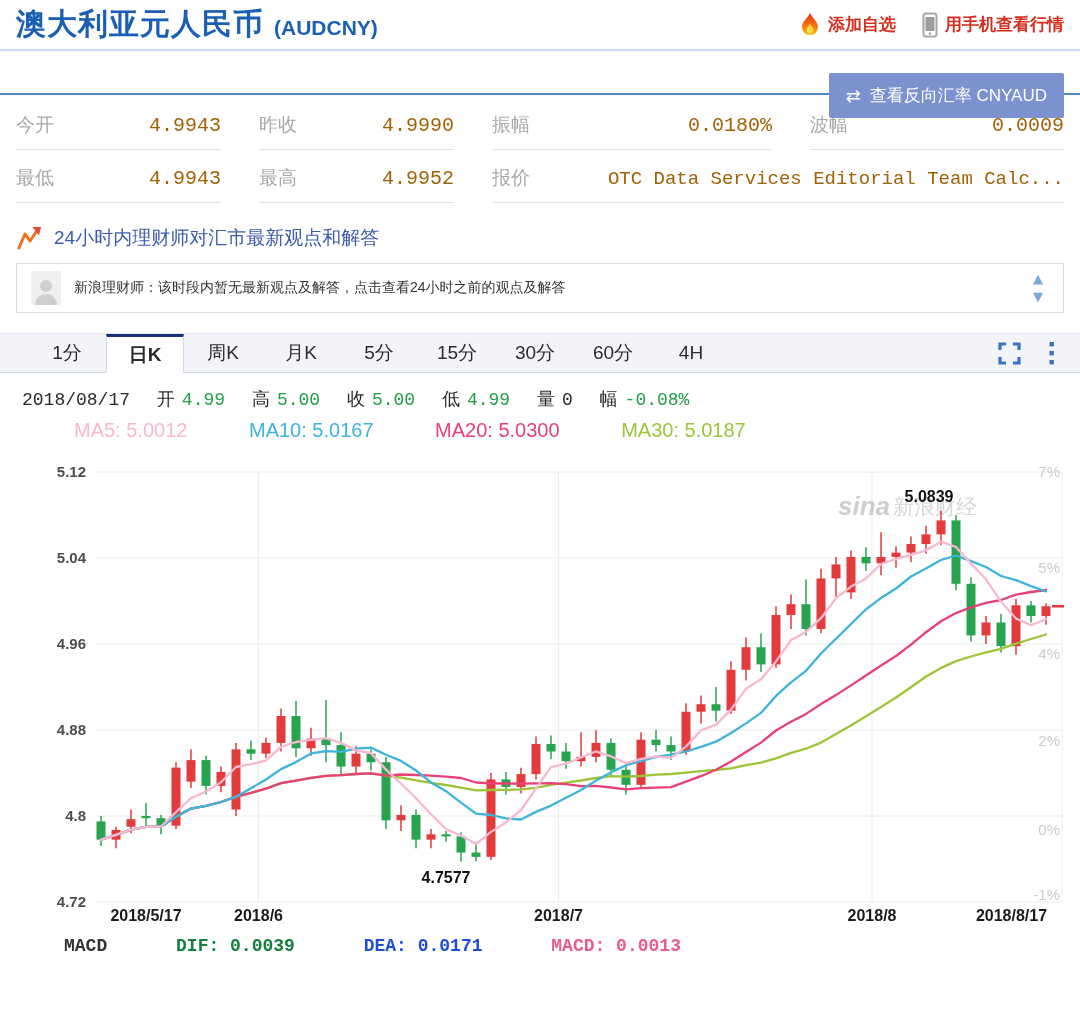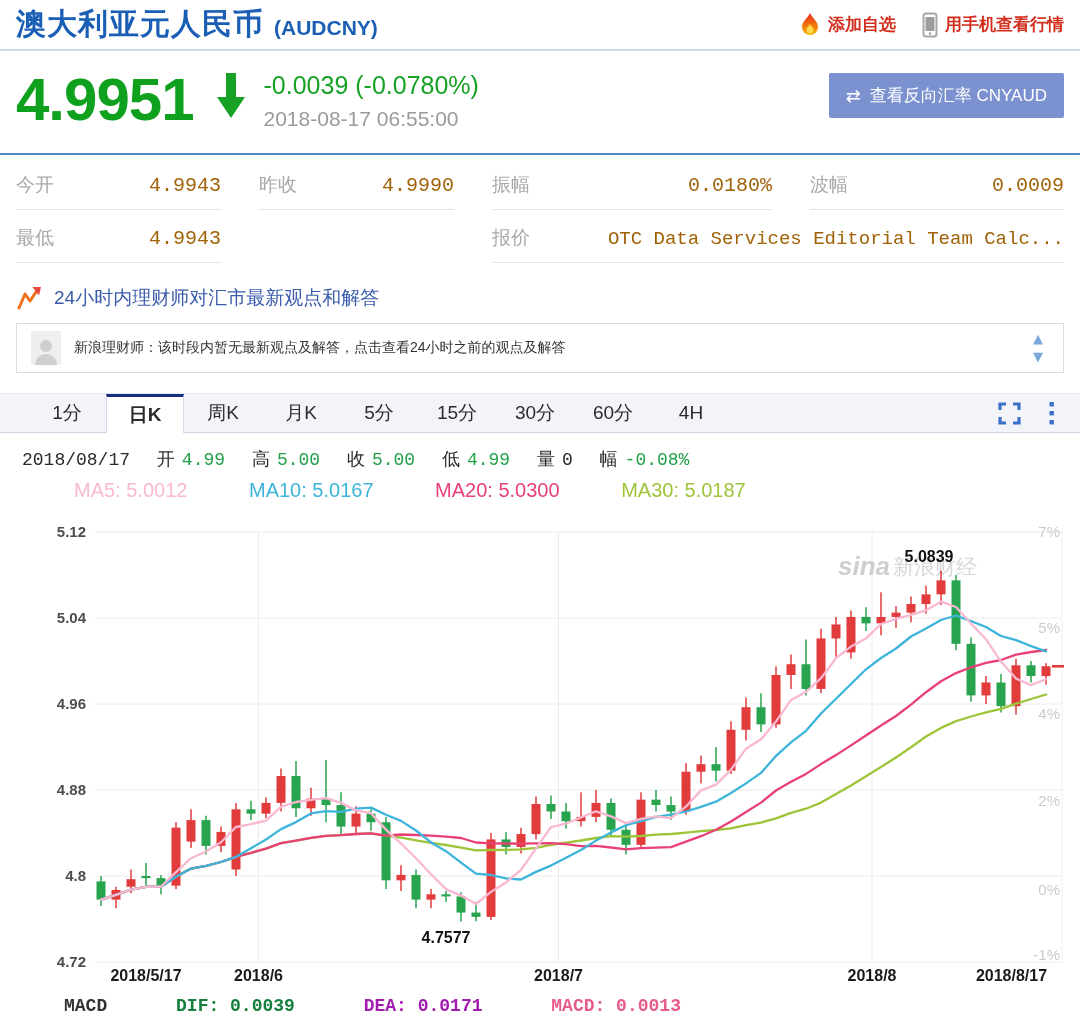--- a/index.html
+++ b/index.html
@@ -102,30 +102,20 @@
     <svg width="16" height="26" viewBox="0 0 16 26">
       <rect x="1.5" y="1.5" width="13" height="23" rx="2.5" fill="#fff" stroke="#a8a8a8" stroke-width="2"></rect>
       <rect x="3.5" y="5" width="9" height="14" fill="#9c9c9c"></rect>
       <circle cx="8" cy="21.6" r="1.3" fill="#a8a8a8"></circle>
     </svg>
     <span>用手机查看行情</span>
   </span>
 </div>
 
 <div class="price-section">
-  <div class="price-line">
-    <span class="big-price">4.9951</span>
-    <svg class="dn-arrow" width="30" height="46" viewBox="0 0 30 46">
-      <path d="M10 0 h10 v24 h9 L15 45 L1 24 h9 Z" fill="#17a226"></path>
-    </svg>
-    <div class="change-blk">
-      <div class="change">-0.0039 (-0.0780%)</div>
-      <div class="timestamp">2018-08-17 06:55:00</div>
-    </div>
-  </div>
   <div class="reverse-btn">
     <span class="rev-icon">⇄</span>
     <span>查看反向汇率 CNYAUD</span>
   </div>
 </div>
 
 <div class="section-divider"></div>
 
 <div class="stats">
   <div class="stats-row">
@@ -143,20 +133,24 @@
     </div>
     <div class="cell">
       <span class="lab">波幅</span>
       <span class="val">0.0009</span>
     </div>
   </div>
   <div class="stats-row">
     <div class="cell">
       <span class="lab">最低</span>
       <span class="val">4.9943</span>
+    </div>
+    <div class="cell">
+      <span class="lab">最高</span>
+      <span class="val">4.9952</span>
     </div>
     <div class="cell wide">
       <span class="lab">报价</span>
       <span class="val">OTC Data Services Editorial Team Calc...</span>
     </div>
   </div>
 </div>
 
 <div class="advisor-link">
   <svg width="26" height="26" viewBox="0 0 26 26">
@@ -388,15 +382,15 @@
       <polyline points="101,381.7 116,376.8 131,371.6 146,368.8 161,368.5 176,354.1 191,340.2 206,333.5 221,324.2 236,309.0 251,306.2 266,302.7 281,288.8 296,284.0 311,281.9 326,280.2 341,284.9 356,292.4 371,295.2 386,311.6 401,325.5 416,340.2 431,356.3 446,371.1 461,377.6 476,386.0 491,373.9 506,364.5 521,352.0 536,330.3 551,309.2 566,305.5 581,299.5 596,293.3 611,298.4 626,305.1 641,300.8 656,298.4 671,300.2 686,288.6 701,272.4 716,266.6 731,251.6 746,230.7 761,221.3 776,203.4 791,182.1 806,174.0 821,160.2 836,140.2 851,128.6 866,120.4 881,106.0 896,100.9 911,96.8 926,92.3 941,83.7 956,89.0 971,105.6 986,121.3 1001,143.6 1016,160.6 1031,167.1 1046,161.3" fill="none" stroke="#f9b8d2" stroke-width="2.3" stroke-linejoin="round" stroke-linecap="round"></polyline>
       <line x1="1052" y1="148.26750000000013" x2="1064" y2="148.26750000000013" stroke="#e23b3c" stroke-width="2.6"></line>
       <text x="446" y="425.47249999999997" text-anchor="middle" fill="#111" font-size="16" font-weight="600">4.7577</text>
       <text x="929" y="43.807500000000225" text-anchor="middle" fill="#111" font-size="16" font-weight="600">5.0839</text>
     </svg>
 </div>
 
 <div class="macd-row">
   <span style="color: rgb(51, 51, 51);">MACD</span>
   <span style="color: #15803d;">DIF: 0.0039</span>
-  <span style="color: #a21caf;">DEA: 0.0171</span>
+  <span style="color: #1d4ed8;">DEA: 0.0171</span>
   <span style="color: rgb(232, 92, 138);">MACD: 0.0013</span>
 </div>
 
 </body></html>

